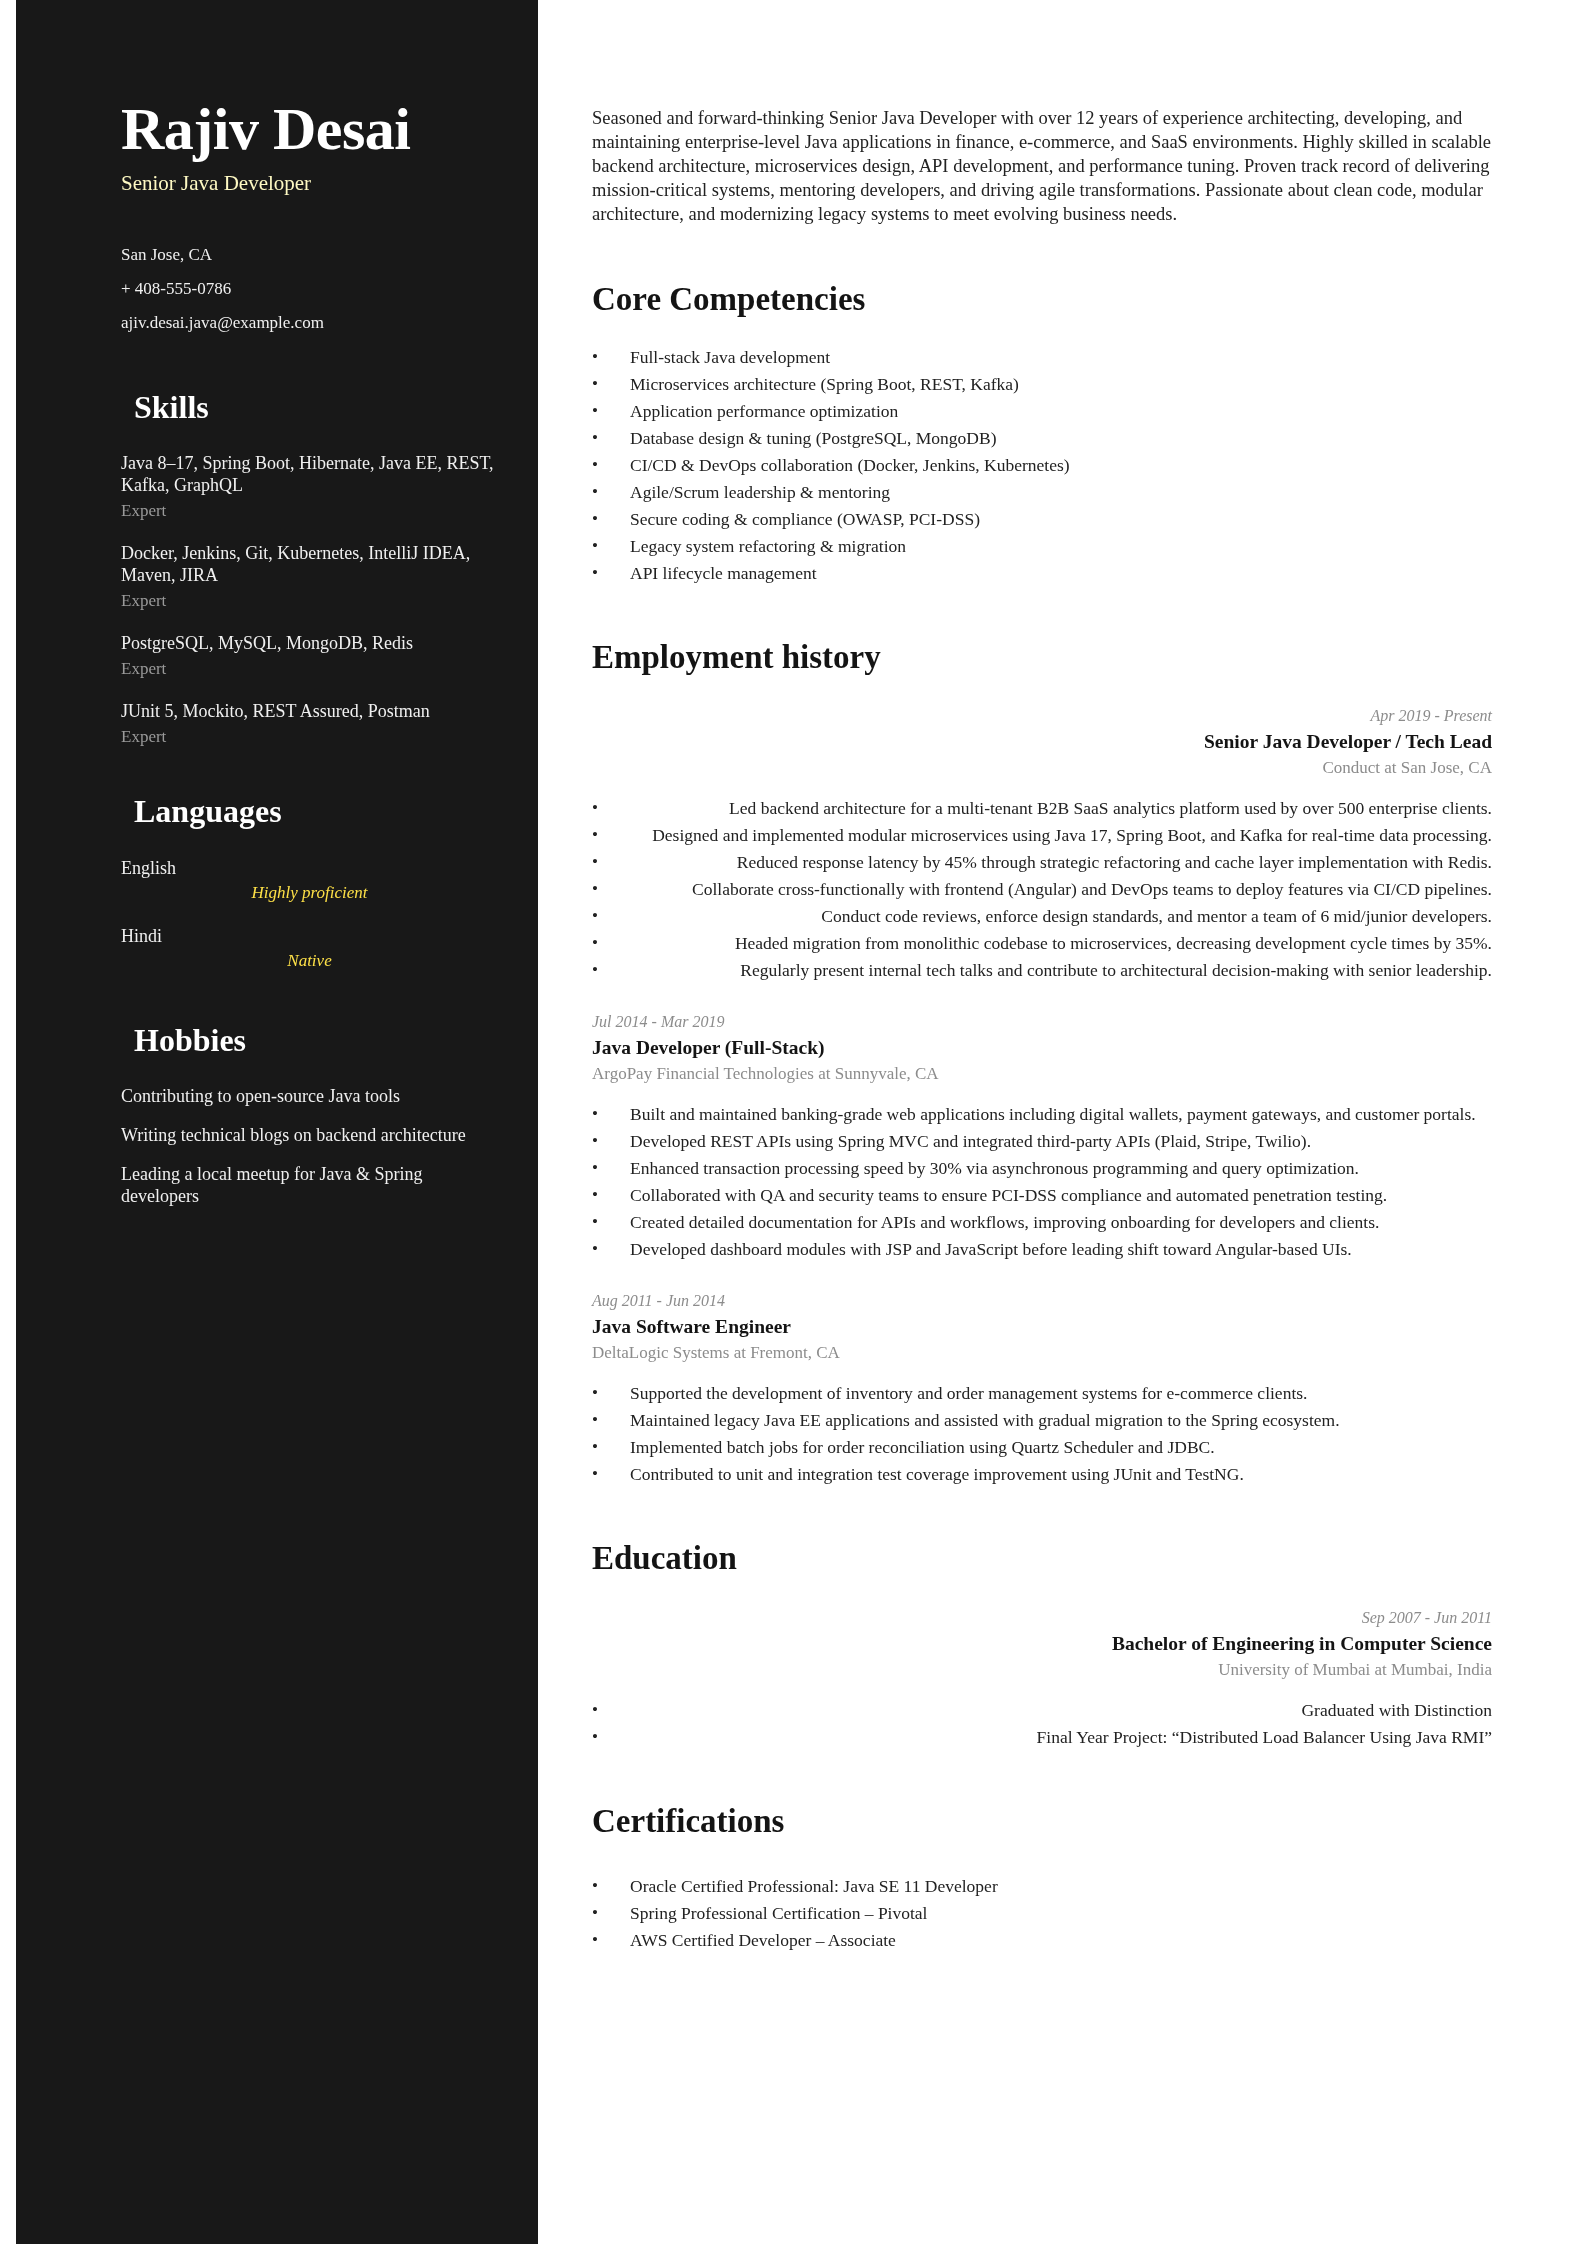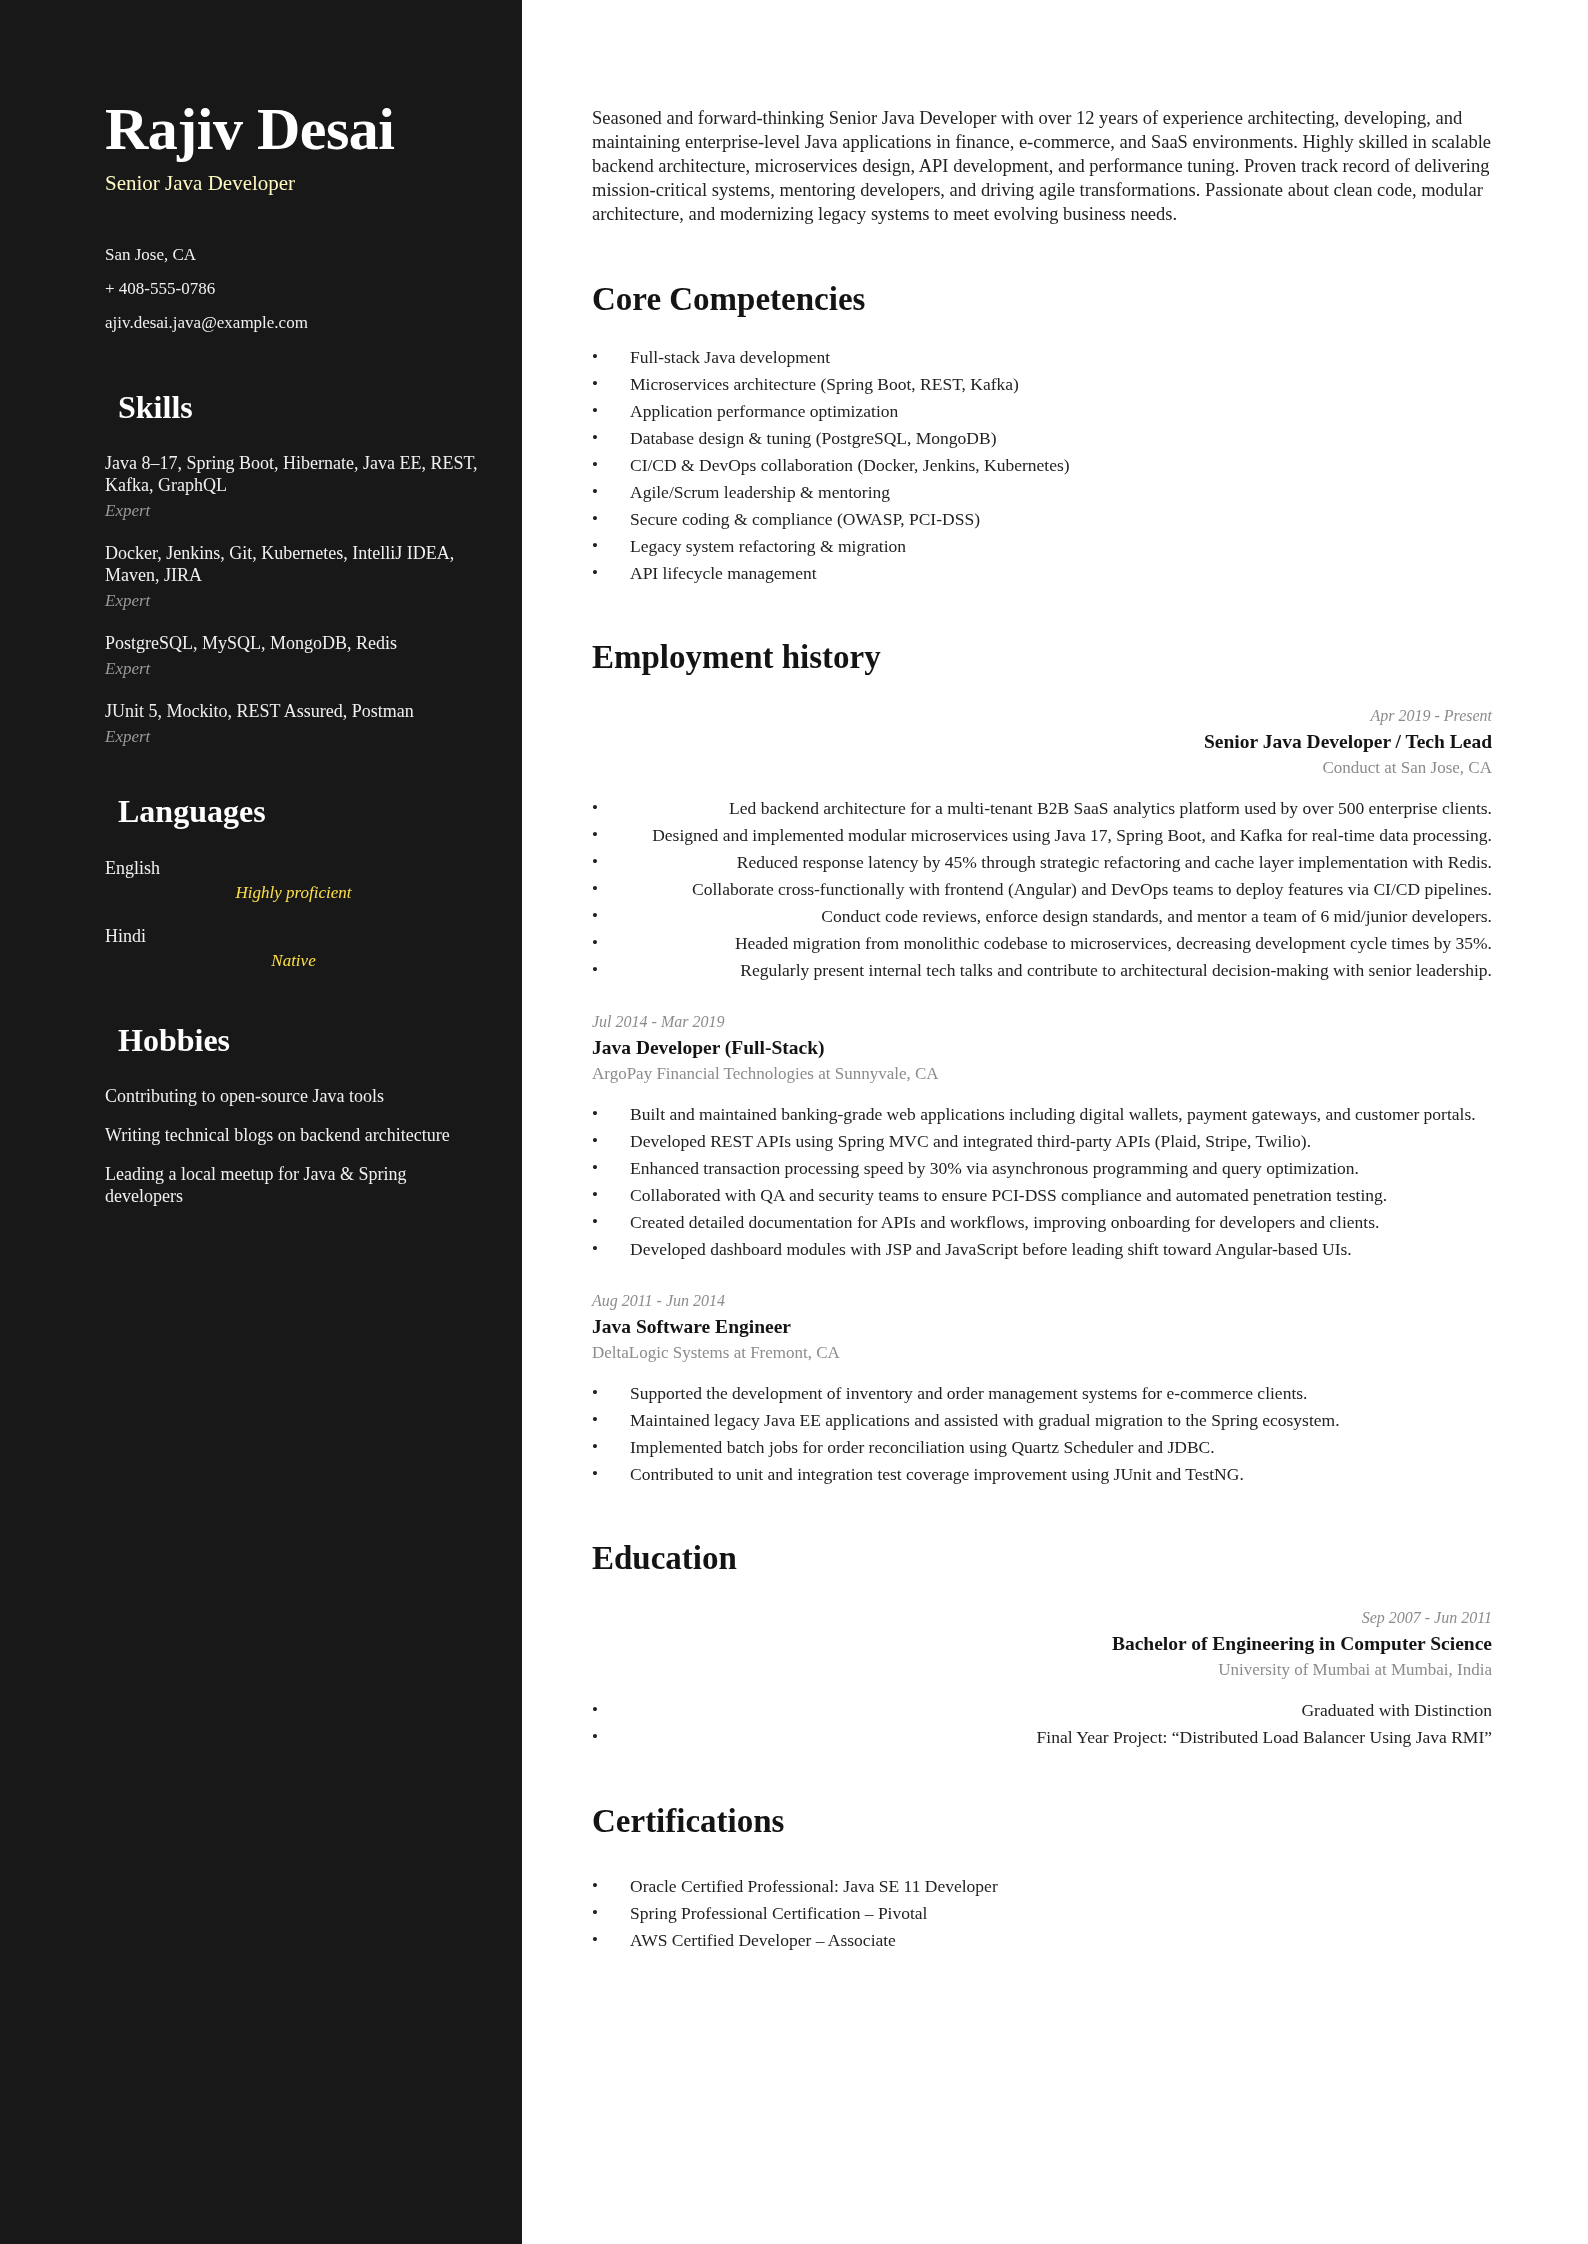--- a/index.html
+++ b/index.html
@@ -1,35 +1,35 @@
 <!DOCTYPE html>
 <html><head>
   <meta charset="utf-8">
   <style>
     * { margin: 0; padding: 0; box-sizing: border-box; }
     html, body { width: 1588px; height: 2244px; background: #ffffff; }
     body { font-family: "Liberation Serif", "DejaVu Serif", serif; color: #1c1c1c; position: relative; overflow: hidden; }
 
     .sidebar {
-      position: absolute; left: 0; top: 0; width: 522px; height: 2244px;
+      position: absolute; left: 16px; top: 0; width: 522px; height: 2244px;
       background: #181818; color: #ffffff;
       padding: 98px 40px 0 105px;
     }
     .name { font-size: 60px; font-weight: 700; line-height: 1.05; letter-spacing: -0.5px; color: #ffffff; }
     .job-title { font-size: 21px; color: #fef9c3; margin-top: 10px; }
     .contact { margin-top: 42px; }
     .contact div { font-size: 17px; color: #f0f0f0; line-height: 34px; }
 
     .side-heading { font-size: 32px; font-weight: 700; color: #ffffff; line-height: 1.2; margin-left: 13px; }
     .side-section { margin-top: 48px; }
     .side-list { margin-top: 26px; }
 
     .skill { margin-bottom: 20px; }
     .skill .skill-name { font-size: 18px; line-height: 22px; color: #f0f0f0; }
-    .skill .skill-level { font-size: 17px; font-style: italic; color: #9a9a9a; margin-top: 4px; line-height: 22px; }
+    .skill .skill-level { font-size: 17px; color: #9a9a9a; margin-top: 4px; line-height: 22px; }
 
     .lang { margin-bottom: 22px; }
     .lang .lang-name { font-size: 18px; line-height: 22px; color: #f0f0f0; }
     .lang .lang-level { font-size: 17px; font-style: italic; color: #fde047; margin-top: 4px; text-align: center; }
 
     .hobby { font-size: 18px; line-height: 22px; color: #f0f0f0; margin-bottom: 17px; }
 
     .main {
       position: absolute; left: 592px; top: 106px; width: 900px;
       color: #1c1c1c;

